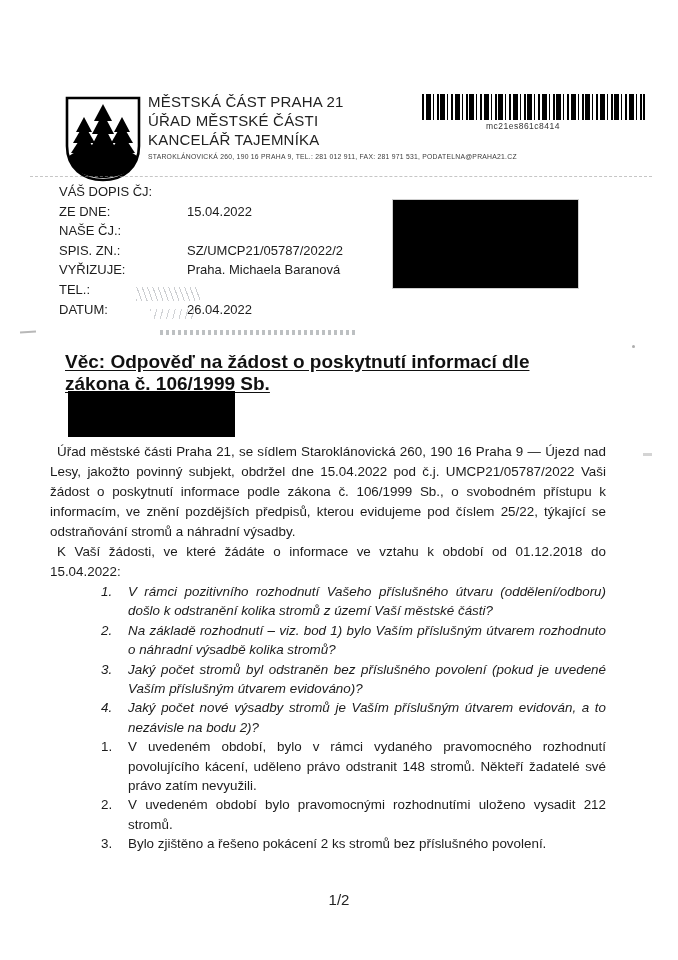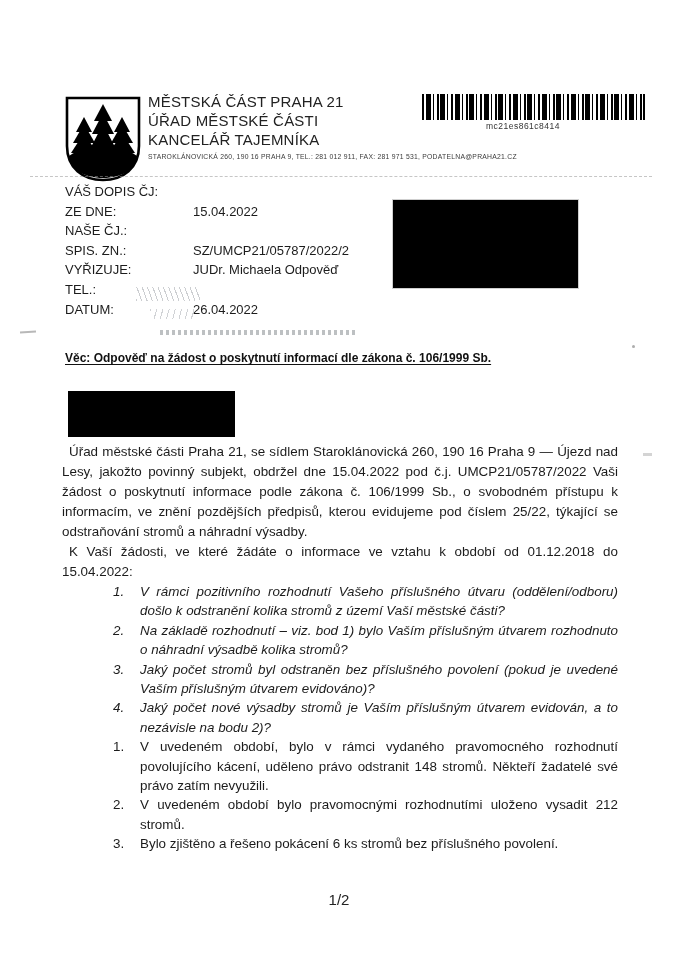--- a/index.html
+++ b/index.html
@@ -19,42 +19,42 @@
         #000 0 2px, transparent 2px 4px,
         #000 4px 9px, transparent 9px 11px,
         #000 11px 12px, transparent 12px 15px,
         #000 15px 17px, transparent 17px 18px,
         #000 18px 23px, transparent 23px 25px,
         #000 25px 26px, transparent 26px 29px);
   }
   .barcode-text{position:absolute;left:440px;top:121px;width:120px;text-align:right;font-size:8.5px;color:#333;letter-spacing:.5px;}
   .rule{position:absolute;left:30px;top:176px;width:622px;border-top:1px dashed #999;opacity:.55;}
   
-  .meta{position:absolute;left:65px;top:182px;font-size:13px;line-height:19.6px;}
+  .meta{position:absolute;left:59px;top:182px;font-size:13px;line-height:19.6px;}
   .meta-row{display:flex;}
   .meta-label{width:128px;flex:0 0 128px;}
   .meta-value{white-space:nowrap;}
   .redact-1{position:absolute;left:393px;top:200px;width:185px;height:88px;background:#000;box-shadow:0 0 0 1px #cfcfcf;}
   .redact-2{position:absolute;left:68px;top:391px;width:167px;height:46px;background:#000;}
   
   .smudge{position:absolute;filter:blur(.6px);opacity:.45;}
   .smudge-a{left:136px;top:287px;width:64px;height:14px;
     background:repeating-linear-gradient(70deg,#8f949b 0 1px,transparent 1px 5px);}
   .smudge-b{left:150px;top:309px;width:46px;height:10px;
     background:repeating-linear-gradient(105deg,#9aa0a6 0 1px,transparent 1px 6px);}
   .smudge-c{left:160px;top:330px;width:195px;height:5px;opacity:.5;
     background:repeating-linear-gradient(90deg,#7d8287 0 3px,transparent 3px 6px);}
   .fold-left{position:absolute;left:20px;top:331px;width:16px;height:2px;background:#888;opacity:.6;transform:rotate(-4deg);}
   .fold-right{position:absolute;left:643px;top:453px;width:9px;height:3px;background:#aaa;opacity:.5;}
   .speck{position:absolute;left:632px;top:345px;width:3px;height:3px;background:#777;border-radius:50%;opacity:.6;}
   
-  .subject{position:absolute;left:65px;top:351px;width:490px;font-size:12px;font-weight:bold;
+  .subject{position:absolute;left:65px;top:351px;width:490px;font-size:19px;font-weight:bold;
     text-decoration:underline;text-underline-offset:2px;color:#111;}
   
-  .body{position:absolute;left:62px;top:442px;width:556px;font-size:13.4px;line-height:20px;text-align:justify;}
+  .body{position:absolute;left:50px;top:442px;width:556px;font-size:13.4px;line-height:20px;text-align:justify;}
   .body p{margin:0;}
   .body .p1,.body .p2{text-indent:7px;}
   .body ol{counter-reset:item;margin:0;padding:0 0 0 78px;list-style:none;line-height:19.4px;}
   .body li{counter-increment:item;position:relative;text-align:justify;}
   .body li::before{content:counter(item) ".";position:absolute;left:-27px;width:20px;text-align:left;}
   .questions{font-style:italic;}
   .p3{margin-top:7px;margin-bottom:7px;}
   
   .footer{position:absolute;left:0;top:891px;width:100%;text-align:center;font-size:15px;color:#222;}
 </style>
@@ -103,21 +103,21 @@
     </div>
     <div class="meta-row">
       <span class="meta-label">NAŠE ČJ.:</span>
     </div>
     <div class="meta-row">
       <span class="meta-label">SPIS. ZN.:</span>
       <span class="meta-value">SZ/UMCP21/05787/2022/2</span>
     </div>
     <div class="meta-row">
       <span class="meta-label">VYŘIZUJE:</span>
-      <span class="meta-value">JUDr. Michaela Odpověď</span>
+      <span class="meta-value">Praha. Michaela Baranová</span>
     </div>
     <div class="meta-row">
       <span class="meta-label">TEL.:</span>
       <span class="meta-value"></span>
     </div>
     <div class="meta-row">
       <span class="meta-label">DATUM:</span>
       <span class="meta-value">26.04.2022</span>
     </div>
   </div>
@@ -139,19 +139,19 @@
     <p class="p2">K Vaší žádosti, ve které žádáte o informace ve vztahu k období od 01.12.2018 do 15.04.2022:</p>
     <ol class="questions">
       <li>V rámci pozitivního rozhodnutí Vašeho příslušného útvaru (oddělení/odboru) došlo k odstranění kolika stromů z území Vaší městské části?</li>
       <li>Na základě rozhodnutí – viz. bod 1) bylo Vaším příslušným útvarem rozhodnuto o náhradní výsadbě kolika stromů?</li>
       <li>Jaký počet stromů byl odstraněn bez příslušného povolení (pokud je uvedené Vaším příslušným útvarem evidováno)?</li>
       <li>Jaký počet nové výsadby stromů je Vaším příslušným útvarem evidován, a to nezávisle na bodu 2)?</li>
     </ol>
     <ol class="answers">
       <li>V uvedeném období, bylo v rámci vydaného pravomocného rozhodnutí povolujícího kácení, uděleno právo odstranit 148 stromů. Někteří žadatelé své právo zatím nevyužili.</li>
       <li>V uvedeném období bylo pravomocnými rozhodnutími uloženo vysadit 212 stromů.</li>
-      <li>Bylo zjištěno a řešeno pokácení 6 ks stromů bez příslušného povolení.</li>
+      <li>Bylo zjištěno a řešeno pokácení 2 ks stromů bez příslušného povolení.</li>
     </ol>
   </div>
 
   <div class="footer">1/2</div>
 
 </div>
 
 </body></html>

